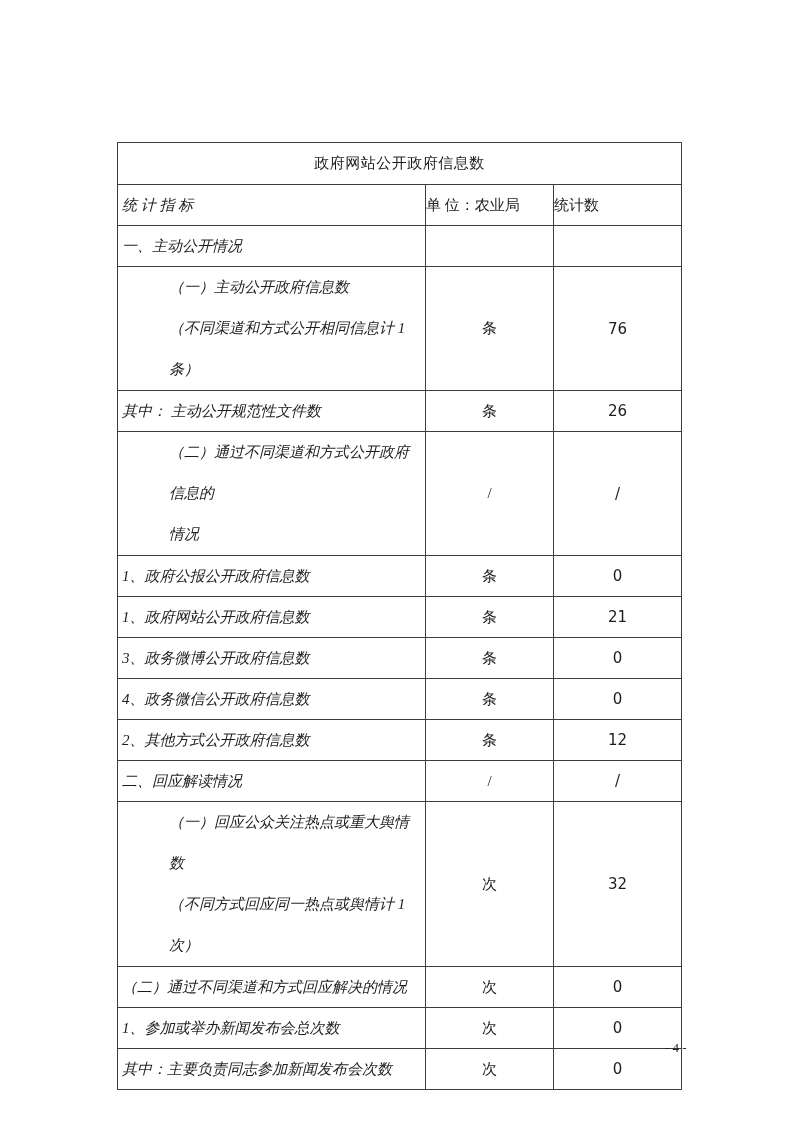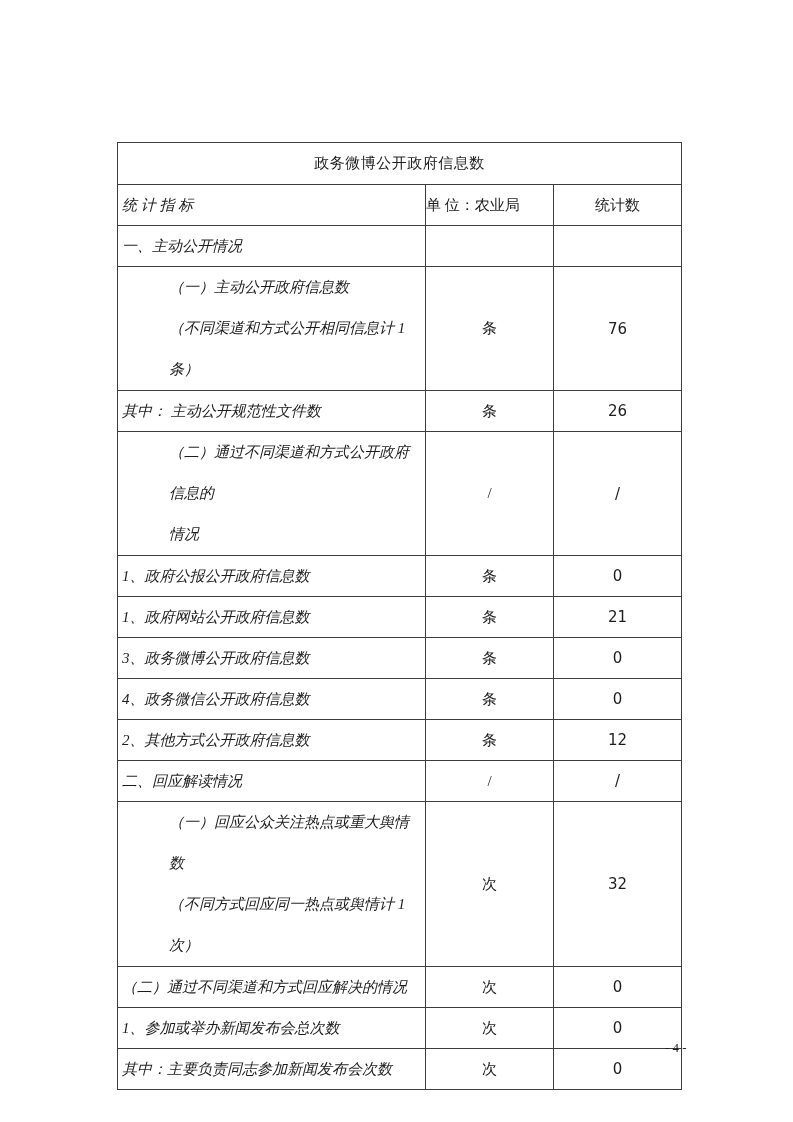--- a/index.html
+++ b/index.html
@@ -46,21 +46,21 @@
   tr.tall .cell-label div { line-height: 41px; margin-left: 47px; }
   .cell-unit {
     text-align: center;
   }
   .cell-value {
     text-align: center;
     font-family: "DejaVu Sans", "Liberation Sans", sans-serif;
     font-size: 14px;
   }
   .header-unit { text-align: left; }
-  .header-count { text-align: center; }
+  .header-count { text-align: left; }
   .page-number {
     position: absolute;
     left: 665px; top: 1040px;
     font-size: 13px;
     color: #1d1d1d;
     font-family: "Liberation Serif", "DejaVu Serif", serif;
     white-space: pre;
   }
 </style>
 </head>
@@ -69,21 +69,21 @@
 <div class="page">
 
   <table class="stats-table">
     <colgroup>
       <col style="width:308px">
       <col style="width:128px">
       <col style="width:128px">
     </colgroup>
     <tbody>
       <tr class="title-row">
-        <td colspan="3">政务微博公开政府信息数</td>
+        <td colspan="3">政府网站公开政府信息数</td>
       </tr>
       <tr class="header-row">
         <td class="cell-label">统 计 指 标</td>
         <td class="cell-unit header-unit">单 位：农业局</td>
         <td class="cell-value header-count">统计数</td>
       </tr>
     </tbody>
     <tbody>
         <tr>
           <td class="cell-label">

